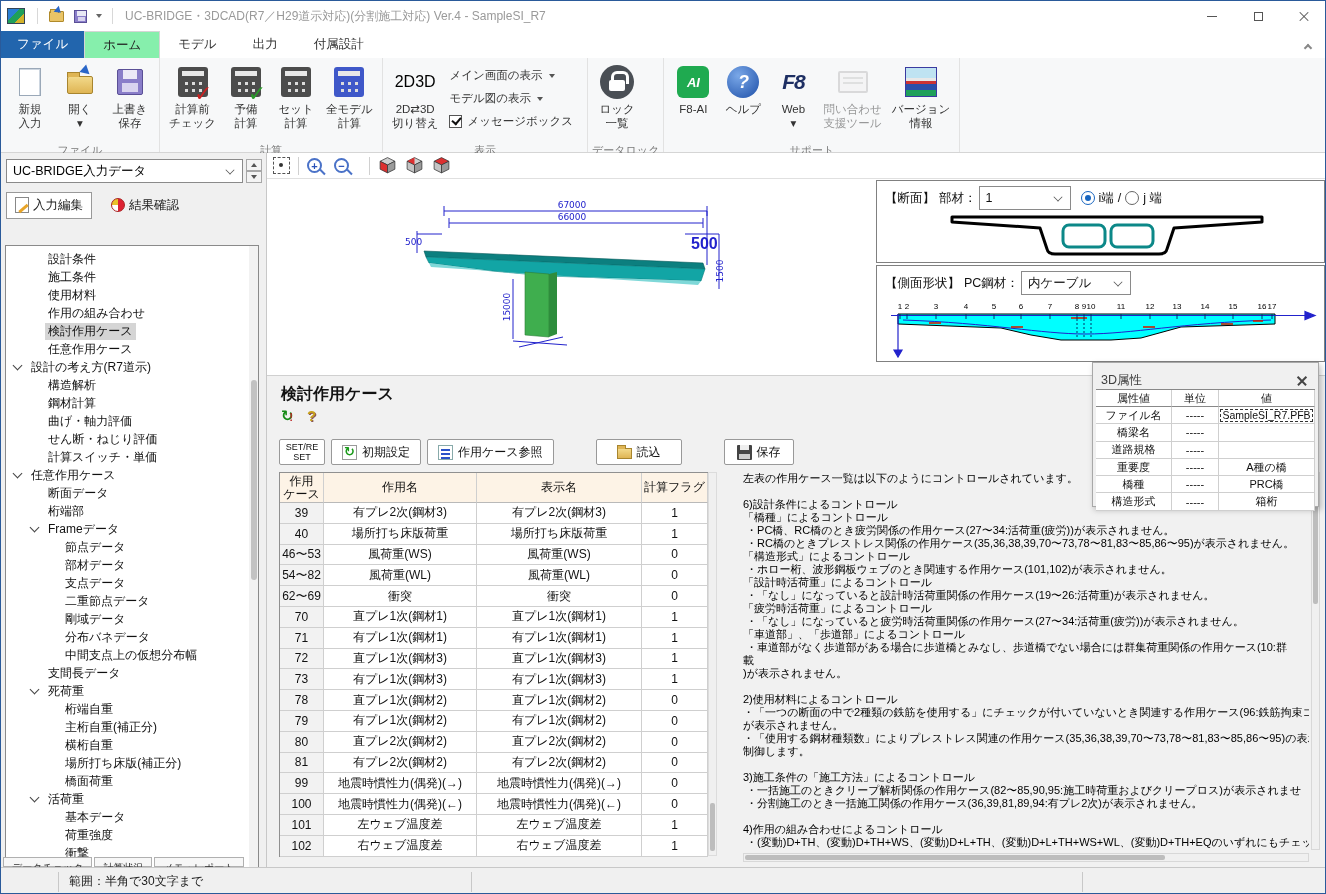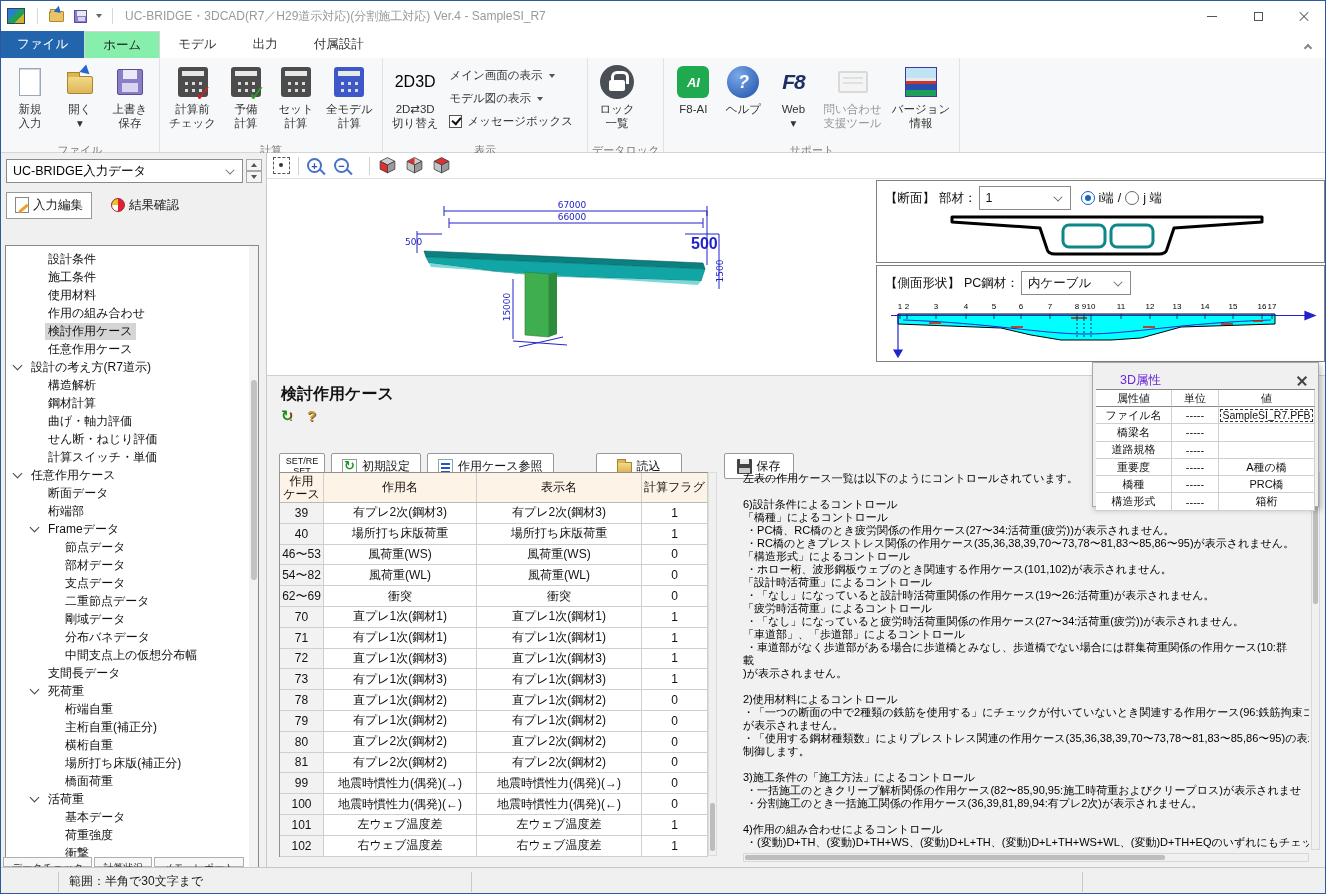--- a/index.html
+++ b/index.html
@@ -121,21 +121,21 @@
   .radio{width:14px;height:14px;border:1px solid #666;border-radius:50%;margin:0 4px 0 10px;position:relative;background:#fff;}
   .radio.on{border:1px solid #1765c0;}
   .radio.on::after{content:"";position:absolute;left:3px;top:3px;width:6px;height:6px;border-radius:50%;background:#1765c0;}
 
   
   .lowerpane{position:absolute;left:266px;top:374px;width:1060px;height:492px;background:#f1f1f1;border-top:1px solid #d0d0d0;}
   .lp-title{position:absolute;left:14px;top:8px;font-size:16px;font-weight:bold;color:#111;}
   .lp-icons{position:absolute;left:14px;top:31px;font-size:15px;}
   .ic-refresh{color:#158a15;font-weight:bold;}
   .ic-q{color:#c8a01a;font-weight:bold;margin-left:10px;text-shadow:1px 1px 0 #855;}
-  .lp-buttons{position:absolute;left:12px;top:76px;height:28px;display:flex;align-items:center;}
+  .lp-buttons{position:absolute;left:12px;top:62px;height:28px;display:flex;align-items:center;}
   .btn{background:#fff;border:1px solid #999;border-radius:2px;font-size:12px;color:#111;height:26px;display:flex;align-items:center;justify-content:center;padding:0 10px;margin-right:6px;white-space:nowrap;}
   .btn-setreset{width:46px;flex-direction:column;font-size:9px;line-height:10px;padding:0 2px;}
   .bi{width:15px;height:15px;margin-right:5px;position:relative;flex:none;}
   .bi-init{border:1px solid #9a9a9a;background:#fff;}
   .bi-init::after{content:"↻";position:absolute;left:1px;top:-2px;color:#1a9a1a;font-weight:bold;font-size:13px;}
   .bi-refdoc{border:1px solid #8aa;background:#fff;}
   .bi-refdoc::after{content:"";position:absolute;left:2px;top:3px;right:2px;height:2px;background:#2a52c8;box-shadow:0 4px 0 #2a52c8,0 8px 0 #2a52c8;}
   .bi-load{background:linear-gradient(#f2d98a,#dfb554);border:1px solid #a8852e;height:11px;margin-top:3px;}
   .bi-load::before{content:"";position:absolute;left:-1px;top:-4px;width:7px;height:3px;background:#dfb554;border:1px solid #a8852e;border-bottom:none;}
   .bi-savef{background:#444;border-radius:1px;}
@@ -155,21 +155,21 @@
   
   .infopanel{position:absolute;left:476px;top:96px;width:566px;height:378px;overflow:hidden;}
   .iline{font-size:11px;line-height:13px;color:#000;white-space:pre;}
   .info-hscroll{position:absolute;left:476px;top:477px;width:566px;height:9px;background:#f0f0f0;border:1px solid #d8d8d8;}
   .info-hscroll .thumb{position:absolute;left:1px;top:1px;height:5px;width:420px;background:#bdbdbd;border-radius:2px;}
   .info-vscroll{position:absolute;left:1044px;top:96px;width:9px;height:378px;background:#f0f0f0;border:1px solid #d8d8d8;}
   .info-vscroll .thumb{position:absolute;left:1px;top:1px;width:5px;height:130px;background:#bdbdbd;border-radius:2px;}
 
   
   .attr-panel{position:absolute;left:1091px;top:361px;width:227px;height:145px;background:#f0f0f0;border:1px solid #a8a8a8;box-shadow:2px 3px 6px rgba(0,0,0,.25);z-index:30;}
-  .ap-title{height:35px;display:flex;align-items:center;font-size:12.5px;color:#6d28d9;padding:0 8px;margin-left:19px;}
+  .ap-title{height:35px;display:flex;align-items:center;font-size:12.5px;color:#404040;padding:0 8px;}
   .ap-close{margin-left:auto;width:16px;height:16px;position:relative;}
   .ap-close::before,.ap-close::after{content:"";position:absolute;left:2px;top:7px;width:12px;height:1.5px;background:#444;}
   .ap-close::before{transform:rotate(45deg);} .ap-close::after{transform:rotate(-45deg);}
   .ap-table{position:absolute;left:3px;top:26px;right:3px;border-top:1.5px solid #888;background:#fff;}
   .arow{display:flex;border-bottom:1px solid #cfcfcf;}
   .acell{font-size:11px;color:#111;display:flex;align-items:center;justify-content:center;height:16.3px;border-right:1px solid #cfcfcf;overflow:hidden;white-space:nowrap;}
   .ahead .acell{height:17px;border-bottom:1px solid #888;margin-bottom:-1px;background:#fff;}
   .aval-sel{border:1px dashed #333;margin:1px;height:13px;font-size:10.5px;display:flex;align-items:center;justify-content:center;flex:1;}
 
   

